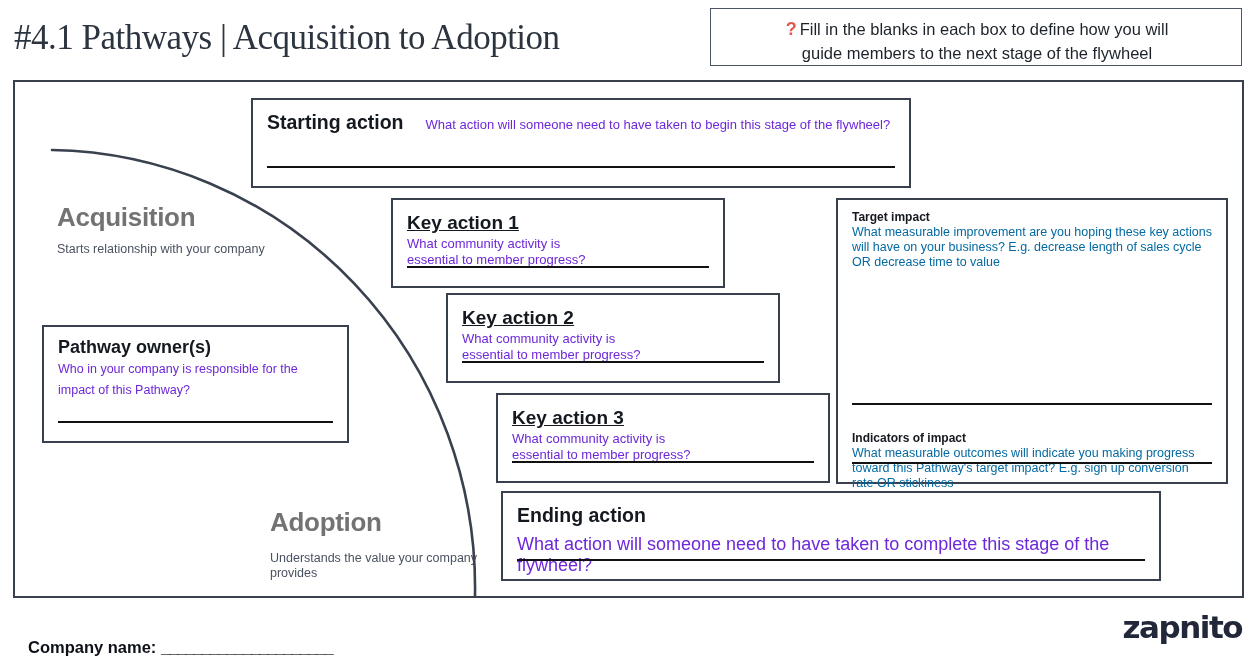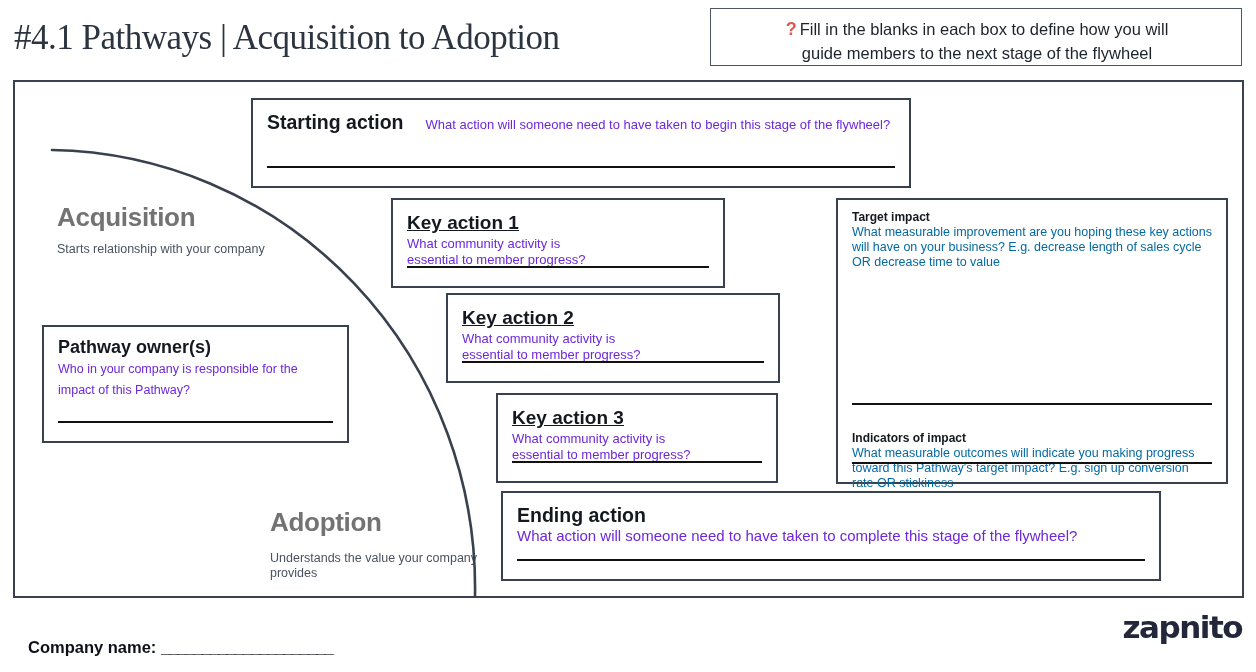--- a/index.html
+++ b/index.html
@@ -106,28 +106,28 @@
   #box-starting .bprompt { font-size: 13px; margin-top: 7px; }
   #box-starting .fill-line { left: 14px; right: 14px; bottom: 18px; }
 
   
   .keybox .btitle { font-size: 19px; margin-right: 14px; margin-top: 2px; text-decoration: underline; }
   .keybox .bprompt { font-size: 13px; line-height: 16px; width: 180px; margin-top: 2px; }
   .keybox .fill-line { left: 14px; right: 14px; bottom: 18px; }
 
   #box-key1 { left: 376px; top: 116px; width: 334px; height: 90px; }
   #box-key2 { left: 431px; top: 211px; width: 334px; height: 90px; }
-  #box-key3 { left: 481px; top: 311px; width: 282px; height: 90px; }
+  #box-key3 { left: 481px; top: 311px; width: 334px; height: 90px; }
 
   
   #box-ending {
     left: 486px; top: 409px; width: 660px; height: 90px;
   }
   #box-ending .btitle { font-size: 19.5px; margin-right: 26px; margin-top: 1px;}
-  #box-ending .bprompt { font-size: 15px; }
+  #box-ending .bprompt { font-size: 18px; margin-top: 7px; }
   #box-ending .fill-line { left: 14px; right: 14px; bottom: 18px; }
 
   
   #box-owner {
     left: 27px; top: 243px; width: 307px; height: 118px;
   }
   #box-owner .btitle { font-size: 18px; display: block; margin-bottom: 1px; }
   #box-owner .bprompt { font-size: 12.5px; line-height: 21px; display: block; }
   #box-owner .fill-line { left: 14px; right: 14px; bottom: 18px; }
 

